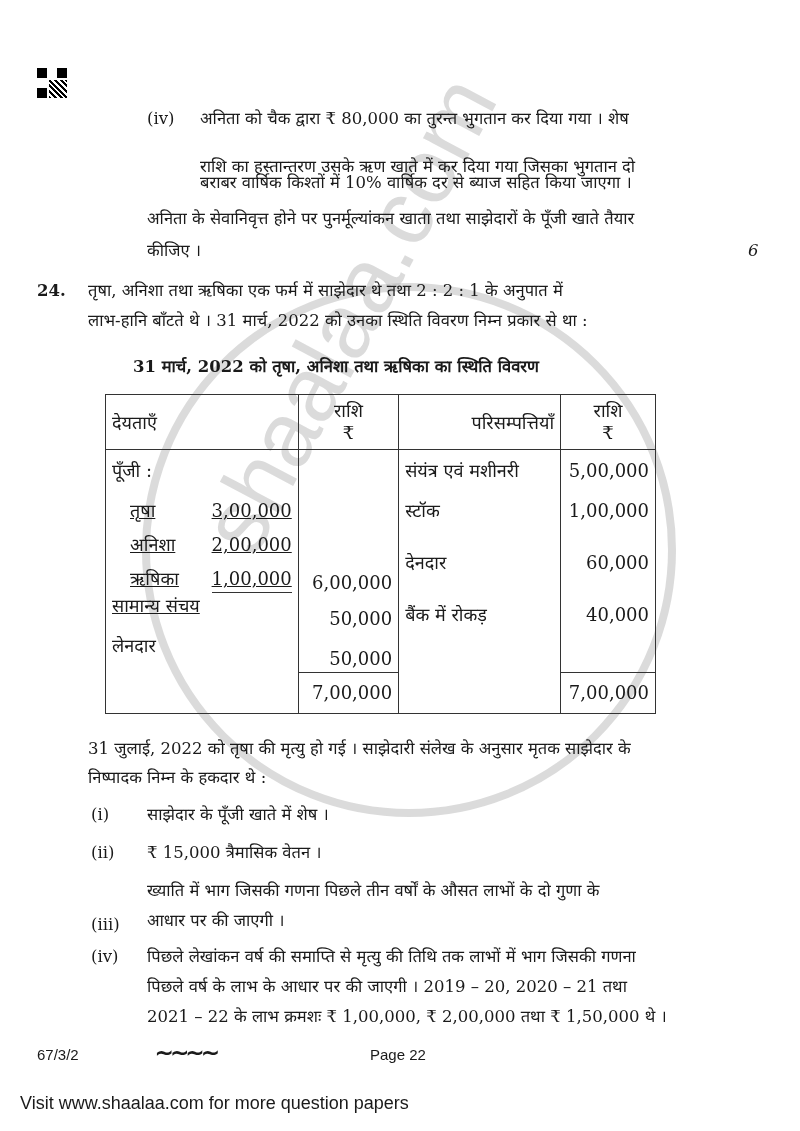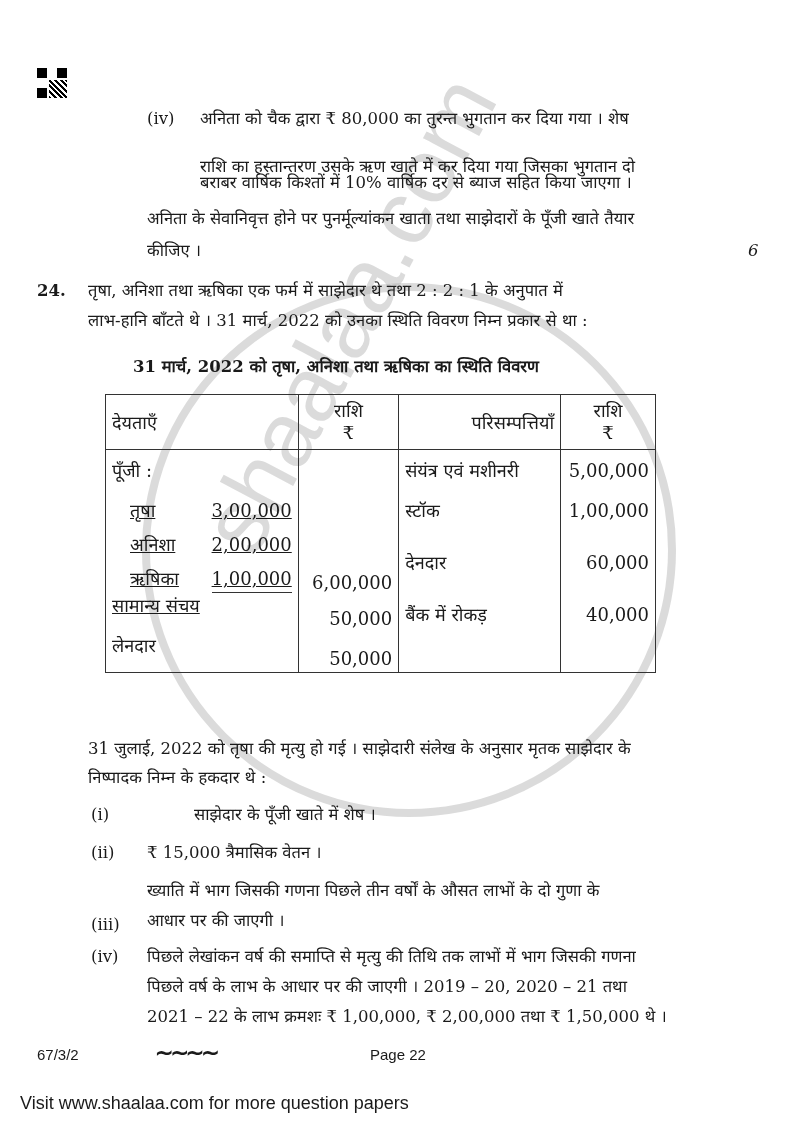--- a/index.html
+++ b/index.html
@@ -117,28 +117,34 @@
         <div style="margin-top:26px;">देनदार</div>
         <div style="margin-top:26px;">बैंक में रोकड़</div>
       </td>
       <td class="num" style="line-height:26px; padding-top:8px;">
         <div>5,00,000</div>
         <div style="margin-top:14px;">1,00,000</div>
         <div style="margin-top:26px;">60,000</div>
         <div style="margin-top:26px;">40,000</div>
       </td>
     </tr>
+    <tr>
+      <td></td>
+      <td class="num total-cell">7,00,000</td>
+      <td></td>
+      <td class="num total-cell">7,00,000</td>
+    </tr>
   </tbody>
 </table>
 
 <div class="abs txt" style="left:88px; top:734px;">31 जुलाई, 2022 को तृषा की मृत्यु हो गई । साझेदारी संलेख के अनुसार मृतक साझेदार के</div>
 <div class="abs txt" style="left:88px; top:763px;">निष्पादक निम्न के हकदार थे :</div>
 
 <div class="abs txt" style="left:91px; top:800px;">(i)</div>
-<div class="abs txt" style="left:147px; top:800px;margin-left:47px;">साझेदार के पूँजी खाते में शेष ।</div>
+<div class="abs txt" style="left:147px; top:800px;">साझेदार के पूँजी खाते में शेष ।</div>
 
 <div class="abs txt" style="left:91px; top:838px;">(ii)</div>
 <div class="abs txt" style="left:147px; top:838px;">₹ 15,000 त्रैमासिक वेतन ।</div>
 
 <div class="abs txt" style="left:91px; top:876px;margin-top:34px;">(iii)</div>
 <div class="abs txt" style="left:147px; top:876px;">ख्याति में भाग जिसकी गणना पिछले तीन वर्षों के औसत लाभों के दो गुणा के</div>
 <div class="abs txt" style="left:147px; top:906px;text-align:right;">आधार पर की जाएगी ।</div>
 
 <div class="abs txt" style="left:91px; top:942px;">(iv)</div>
 <div class="abs txt" style="left:147px; top:942px;">पिछले लेखांकन वर्ष की समाप्ति से मृत्यु की तिथि तक लाभों में भाग जिसकी गणना</div>

